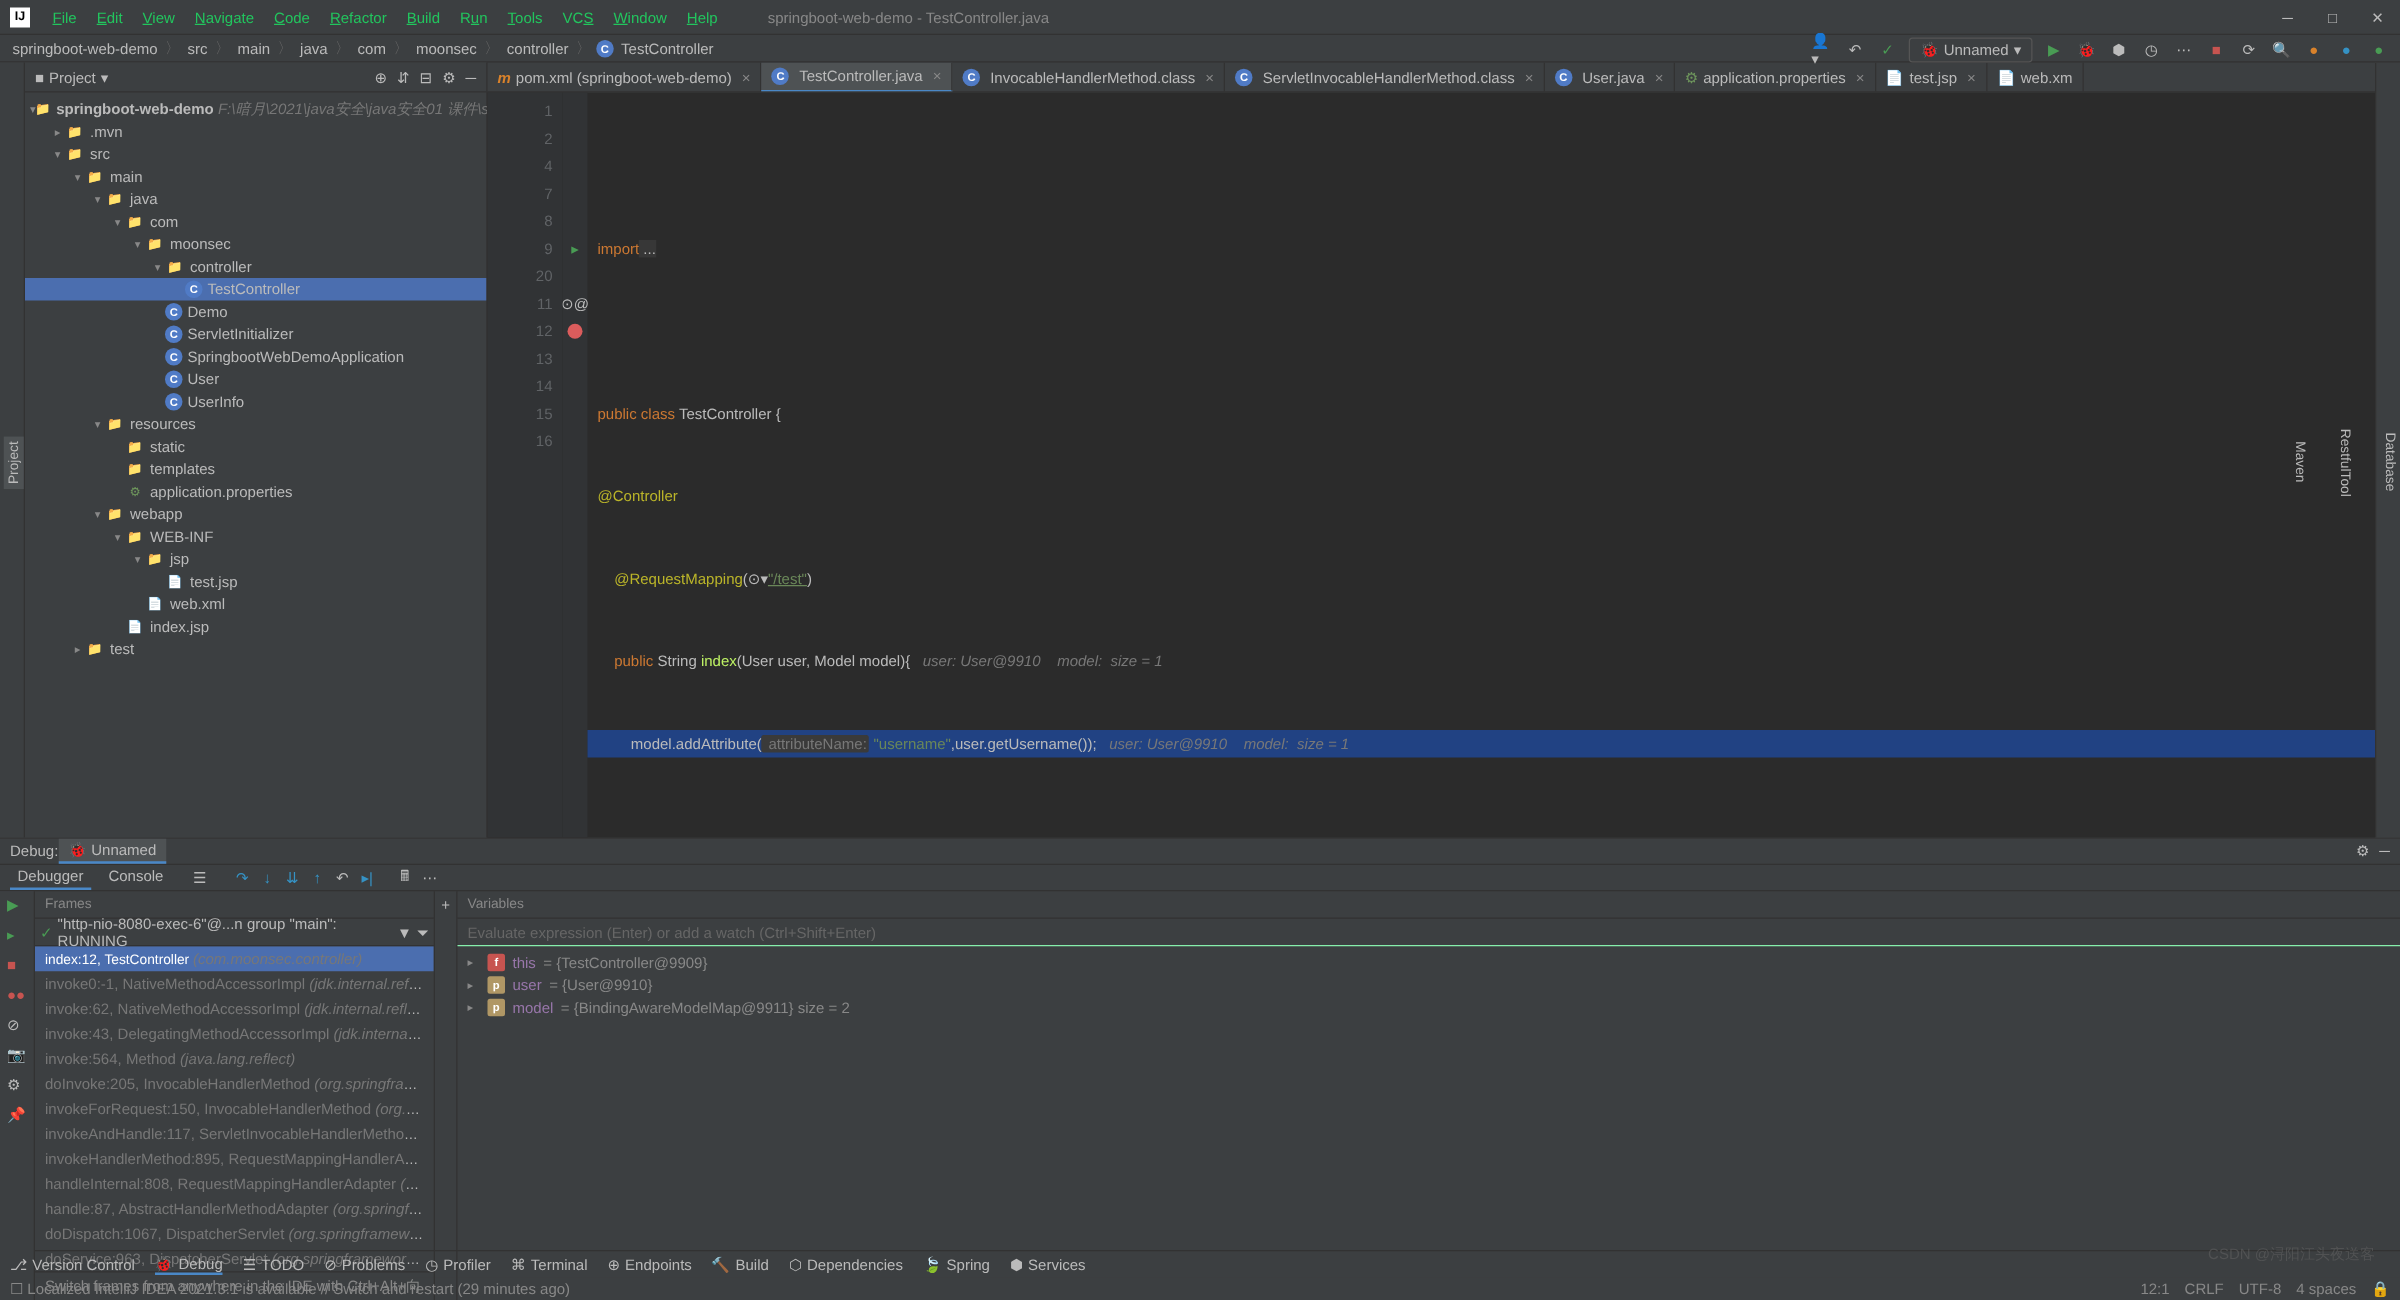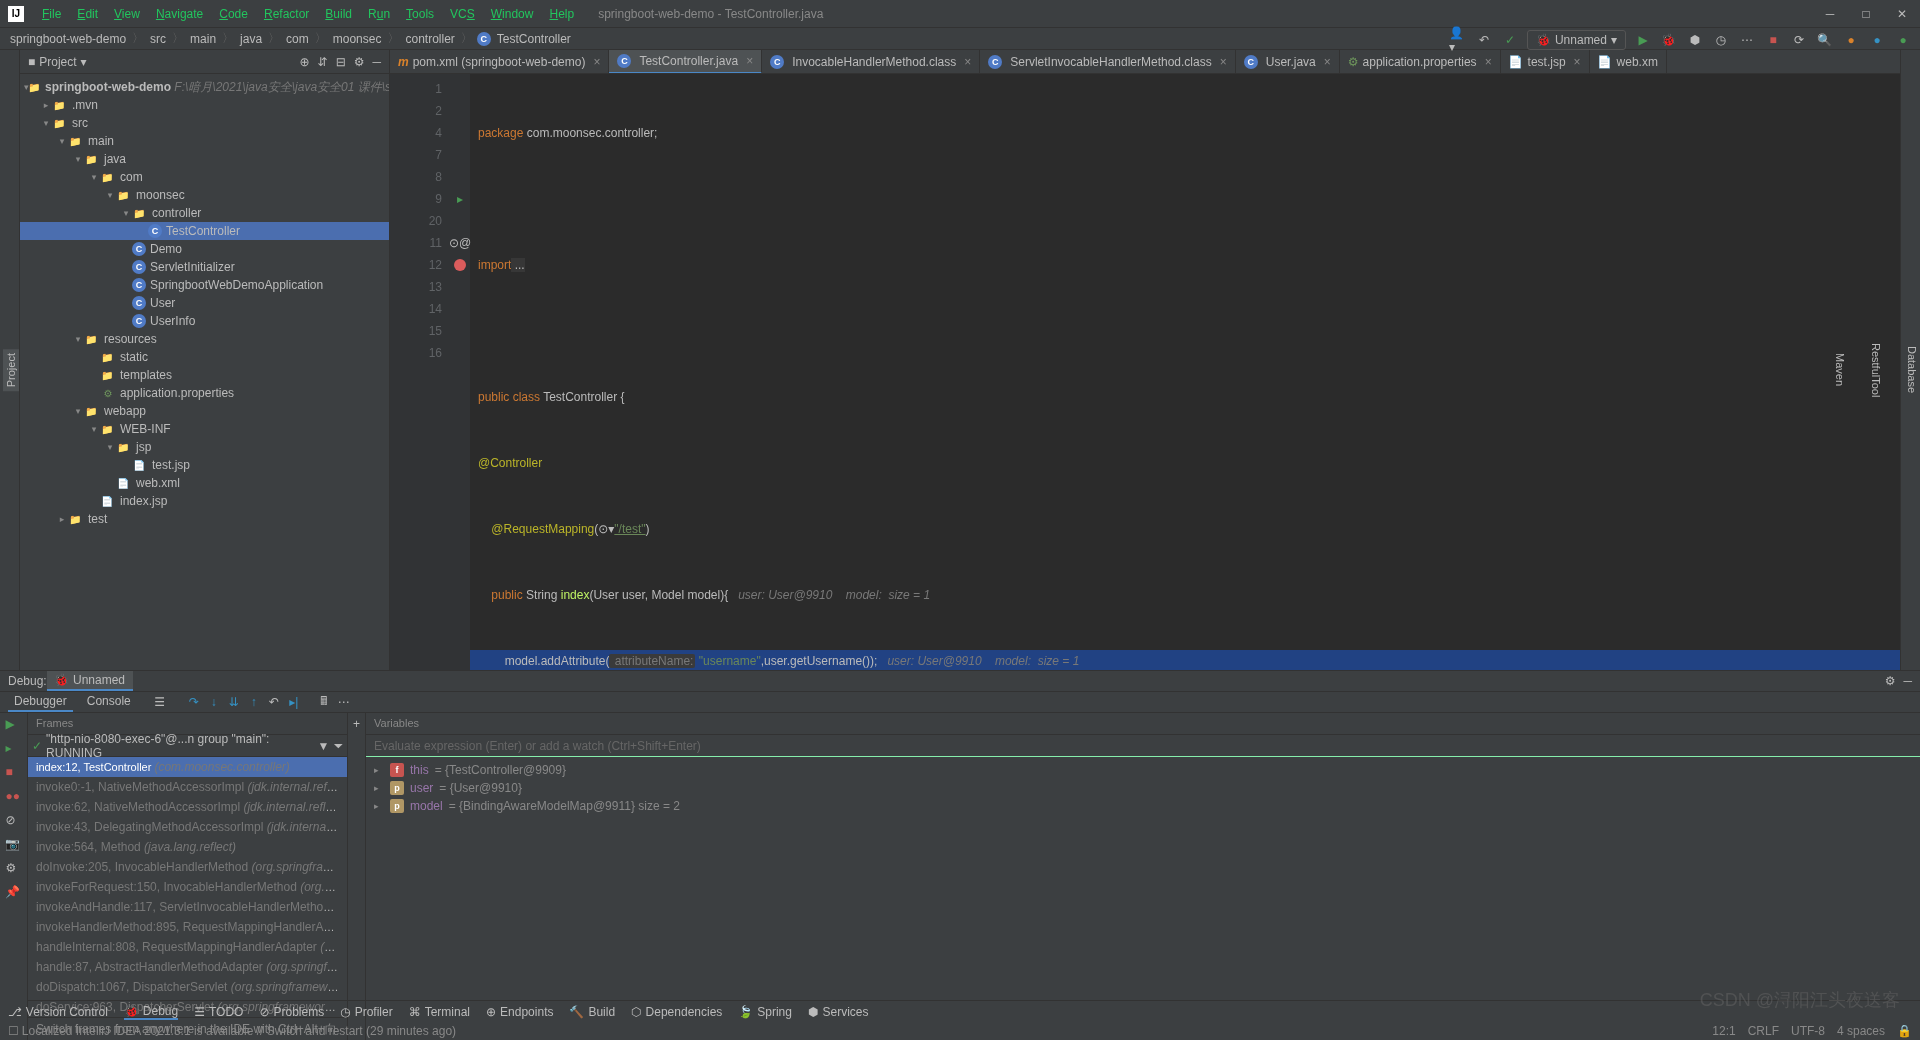--- a/index.html
+++ b/index.html
@@ -1,21 +1,21 @@
 <!DOCTYPE html>
 <html><head>
 <meta charset="utf-8">
 <style>
 *{margin:0;padding:0;box-sizing:border-box;font-family:"Segoe UI",Arial,sans-serif;font-size:12px;user-select:none}
 body{background:#3c3f41;color:#bbb;width:1920px;height:1040px;overflow:hidden;position:relative}
 .titlebar{height:28px;background:#3c3f41;display:flex;align-items:center;padding:0 8px;border-bottom:1px solid #323232}
 .titlebar .logo{width:16px;height:16px;background:#fff;margin-right:10px;display:flex;align-items:center;justify-content:center;font-size:10px;font-weight:bold;color:#000}
 .menu-item{padding:4px 8px;cursor:pointer;color:#22c55e}
 .menu-item u{text-decoration:underline}
-.title-text{margin-left:16px;color:#888}
+.title-text{margin-left:32px;color:#888}
 .win-controls{position:absolute;right:8px;top:4px;display:flex;gap:16px}
 .win-btn{width:20px;height:20px;display:flex;align-items:center;justify-content:center;cursor:pointer;color:#bbb}
 .breadcrumb-bar{height:22px;background:#3c3f41;display:flex;align-items:center;padding:0 8px;border-bottom:1px solid #323232}
 .breadcrumb-item{color:#bbb;padding:0 2px;cursor:pointer}
 .breadcrumb-sep{color:#666;padding:0 4px}
 .toolbar-right{position:absolute;right:8px;top:30px;display:flex;align-items:center;gap:8px}
 .toolbar-icon{width:18px;height:18px;cursor:pointer;display:flex;align-items:center;justify-content:center}
 .run-config{border:1px solid #555;padding:2px 8px;border-radius:3px;display:flex;align-items:center;gap:4px}
 .content{display:flex;height:calc(100% - 50px - 330px - 22px - 18px)}
 .sidebar-left{width:20px;background:#3c3f41;border-right:1px solid #323232;display:flex;flex-direction:column;align-items:center;padding-top:20px;writing-mode:vertical-rl;gap:20px}
@@ -87,21 +87,21 @@
 .var-val{color:#888}
 .bottom-bar{height:22px;background:#3c3f41;border-top:1px solid #323232;display:flex;align-items:center;padding:0 8px;gap:16px}
 .bottom-item{display:flex;align-items:center;gap:4px;cursor:pointer;font-size:11px}
 .bottom-item.active{border-bottom:2px solid #4a88c7}
 .status-bar{height:18px;background:#3c3f41;display:flex;align-items:center;padding:0 8px;font-size:11px;color:#888}
 .status-right{margin-left:auto;display:flex;gap:12px}
 .green{color:#499c54}
 .red{color:#c75450}
 .blue{color:#3592c4}
 .orange{color:#d9822b}
-.watermark{position:absolute;bottom:28px;right:20px;color:#666;font-size:18px;opacity:.5}
+.watermark{position:absolute;bottom:28px;right:20px;color:#666;font-size:12px;opacity:.5}
 </style>
 </head>
 <body>
 
 <div class="titlebar">
   <div class="logo">IJ</div>
   <div class="menu-item"><u>F</u>ile</div>
   <div class="menu-item"><u>E</u>dit</div>
   <div class="menu-item"><u>V</u>iew</div>
   <div class="menu-item"><u>N</u>avigate</div>
@@ -380,21 +380,20 @@
           </div>
         <div class="gutter-icon">
             <span class="breakpoint"></span>
           </div>
         <div class="gutter-icon"></div>
           <div class="gutter-icon"></div>
           <div class="gutter-icon"></div>
           <div class="gutter-icon"></div>
       </div>
       <div class="code">
-        <div class="code-line"><span class="kw">package</span><span> com.moonsec.controller;</span></div>
         <div class="code-line"></div>
         <div class="code-line"><span class="kw">import</span><span style="background:#373737"> ...</span></div>
         <div class="code-line"></div>
         <div class="code-line"><span class="kw">public</span><span class="kw"> class</span><span> TestController</span><span> {</span></div>
         <div class="code-line"><span class="anno">@Controller</span></div>
         <div class="code-line">    <span class="anno">@RequestMapping</span><span>(</span><span>⊙▾</span><span class="str" style="text-decoration:underline">"/test"</span><span>)</span></div>
         <div class="code-line">    <span class="kw">public</span><span> String</span><span class="method"> index</span><span>(User user, Model model){</span><span class="hint">   user: User@9910    model:  size = 1</span></div>
         <div class="code-line highlight">        <span>model.addAttribute(</span><span class="param-hint"> attributeName:</span><span class="str"> "username"</span><span>,user.getUsername());</span><span class="hint">   user: User@9910    model:  size = 1</span></div>
         
         

